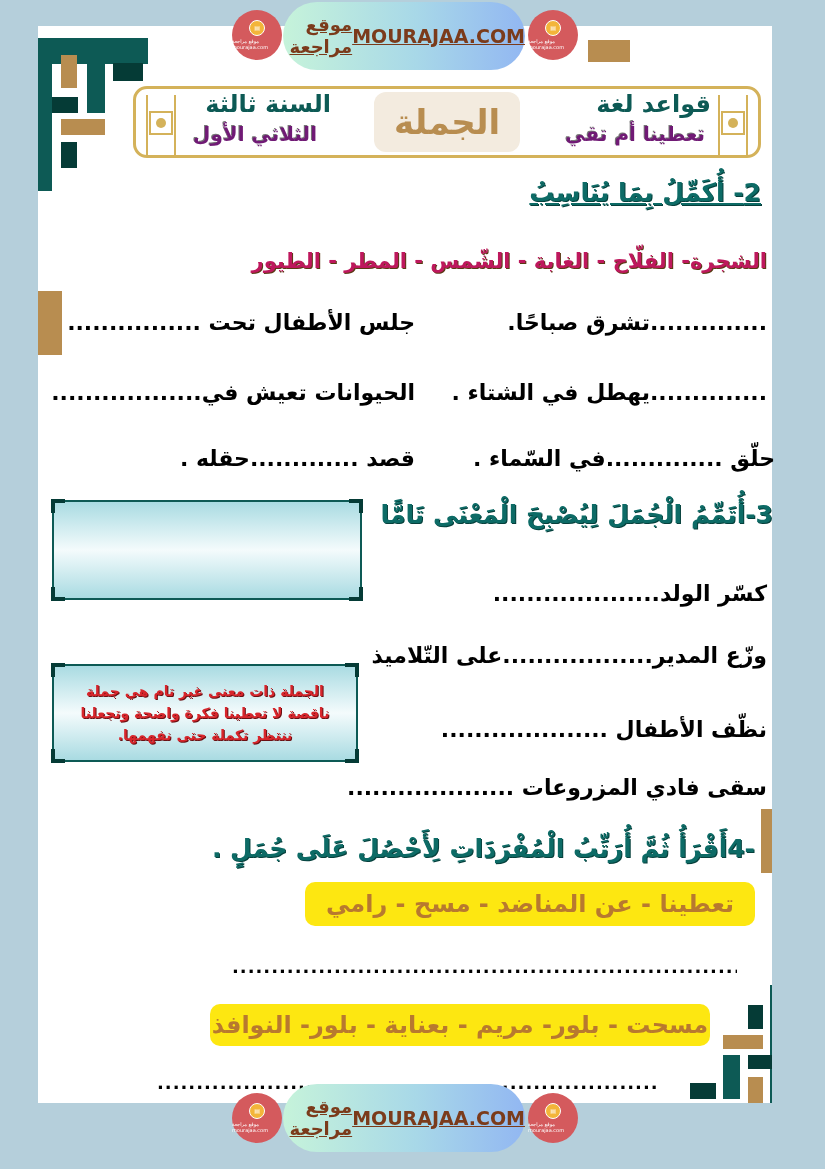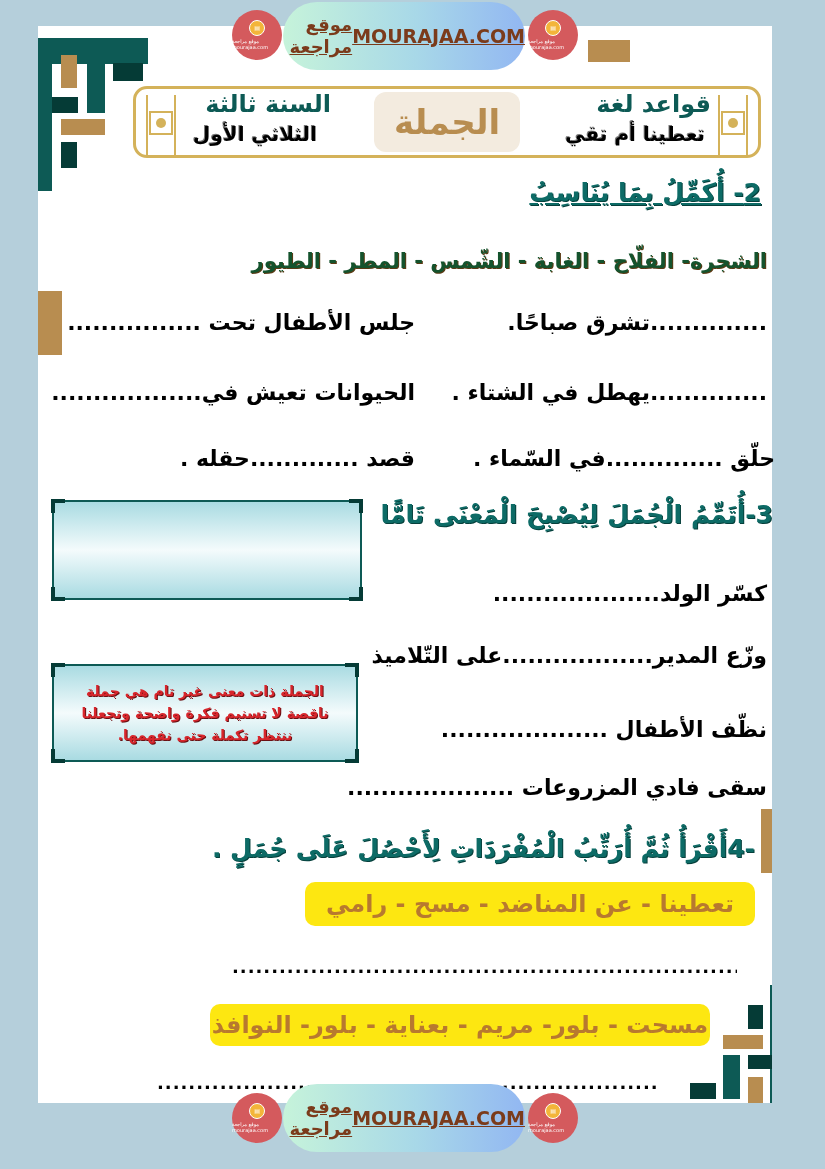--- a/index.html
+++ b/index.html
@@ -33,21 +33,21 @@
     }
     .hf-cap .dot {
       position: absolute; left: 5px; top: 5px; width: 10px; height: 10px; border-radius: 50%;
       background: #d4b25a;
     }
     .h-title {
       position: absolute; font-weight: bold; color: #0d5a55; font-size: 24px;
       direction: rtl; white-space: nowrap;
     }
     .h-sub {
-      position: absolute; font-weight: bold; color: #000000; font-size: 20px;
+      position: absolute; font-weight: bold; color: #701a75; font-size: 20px;
       direction: rtl; white-space: nowrap;
       text-shadow: 1px 1px 0 #fff, -1px -1px 0 #777;
     }
     .h-center {
       position: absolute; left: 374px; top: 92px; width: 146px; height: 60px;
       background: #f3ebdf; border-radius: 12px;
       display: flex; align-items: center; justify-content: center;
       font-weight: bold; font-size: 34px; color: #b88d50; direction: rtl;
     }
 
@@ -70,21 +70,21 @@
     }
     .logo-circle .txt { font-size: 5px; color: #fff; line-height: 6px; margin-top: 2px; }
 
     
     .sec-head {
       position: absolute; font-weight: bold; color: #0d6b66; font-size: 25px;
       direction: rtl; white-space: nowrap;
       text-shadow: 1px 1px 0 #06403c;
     }
     .word-bank {
-      position: absolute; font-weight: bold; color: #14532d; font-size: 21px;
+      position: absolute; font-weight: bold; color: #be185d; font-size: 21px;
       direction: rtl; white-space: nowrap;
       text-shadow: 1px 1px 0 #5a3a14;
     }
     .line {
       position: absolute; font-size: 22px; color: #000; direction: rtl; white-space: nowrap;
       font-weight: bold; font-family: "DejaVu Sans", sans-serif;
     }
     .note-box {
       position: absolute; box-sizing: border-box;
       background: linear-gradient(180deg, #a9dbe2 0%, #f4fbfc 50%, #a9dbe2 100%);
@@ -186,21 +186,21 @@
     <span class="corner c-br"></span>
 </div>
 <div class="sec-head" style="right:52px;top:500px;">3-أُتَمِّمُ الْجُمَلَ لِيُصْبِحَ الْمَعْنَى تَامًّا</div>
 <div class="line" style="right:58px;top:581px;">كسّر الولد....................</div>
 <div class="line" style="right:58px;top:643px;">وزّع المدير..................على التّلاميذ</div>
 <div class="note-box" style="left:52px;top:664px;width:306px;height:98px;">
   <span class="corner c-tl"></span>
     <span class="corner c-tr"></span>
     <span class="corner c-bl"></span>
     <span class="corner c-br"></span>
-  <div class="note-text">الجملة ذات معنى غير تام هي جملة ناقصة لا تسنيم فكرة واضحة وتجعلنا ننتظر تكملة حتى نفهمها.</div>
+  <div class="note-text">الجملة ذات معنى غير تام هي جملة ناقصة لا تعطينا فكرة واضحة وتجعلنا ننتظر تكملة حتى نفهمها.</div>
 </div>
 <div class="line" style="right:58px;top:717px;">نظّف الأطفال ....................</div>
 <div class="line" style="right:58px;top:775px;">سقى فادي المزروعات ....................</div>
 
 <div class="sec-head" style="right:70px;top:834px;">-4أَقْرَأُ ثُمَّ أُرَتِّبُ الْمُفْرَدَاتِ لِأَحْصُلَ عَلَى جُمَلٍ .</div>
 <div class="yellow-bar" style="left:305px;top:882px;width:450px;height:44px;">تعطينا - عن المناضد - مسح - رامي</div>
 <div class="dots" style="left:232px;top:956px;width:505px;">...................................................................</div>
 <div class="yellow-bar" style="left:210px;top:1004px;width:500px;height:42px;">مسحت - بلور- مريم - بعناية - بلور- النوافذ</div>
 <div class="dots" style="left:157px;top:1072px;width:502px;">...................................................................</div>
 

